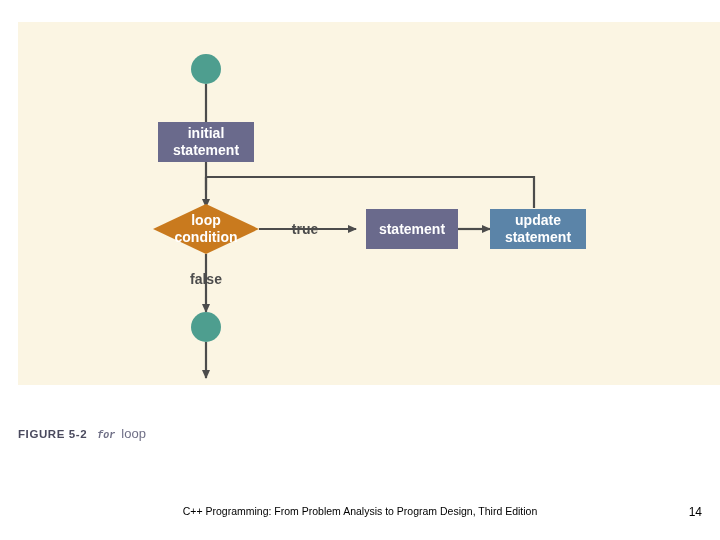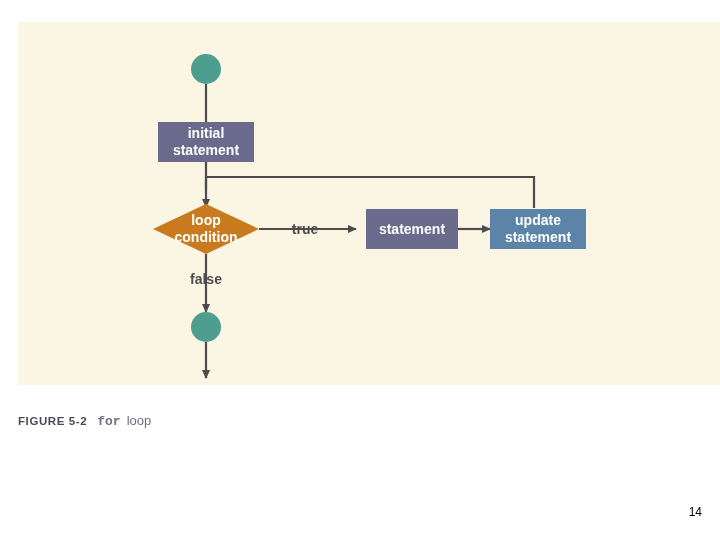--- a/index.html
+++ b/index.html
@@ -48,39 +48,40 @@
     font-size: 14px;
     fill: #4c4c4c;
     text-anchor: middle;
     dominant-baseline: middle;
   }
 
   
   #caption-row {
     position: absolute;
     left: 18px;
-    top: 413px;
+    top: 426px;
     width: 684px;
     height: 24px;
     display: flex;
     align-items: baseline;
     gap: 10px;
   }
   #figure-number {
     font-family: "Liberation Sans", sans-serif;
     font-size: 11.5px;
     font-weight: bold;
     letter-spacing: 0.6px;
     color: #4a4a5e;
   }
   #figure-caption-code {
     font-family: "Liberation Mono", monospace;
-    font-size: 13px;
+    font-size: 10px;
     font-weight: bold;
     color: #6f6f86;
+    font-style: italic;
   }
   #figure-caption-text {
     font-family: "Liberation Sans", sans-serif;
     font-size: 13px;
     color: #6f6f86;
     margin-left: -4px;
   }
 
   
   #footer {
@@ -162,14 +163,15 @@
 
 </div>
 
 <div id="caption-row">
   <span id="figure-number">FIGURE 5-2</span>
   <span id="figure-caption-code">for</span>
   <span id="figure-caption-text">loop</span>
 </div>
 
 <div id="footer">
+  <div id="footer-text">C++ Programming: From Problem Analysis to Program Design, Third Edition</div>
   <div id="page-number">14</div>
 </div>
 
 </body></html>

